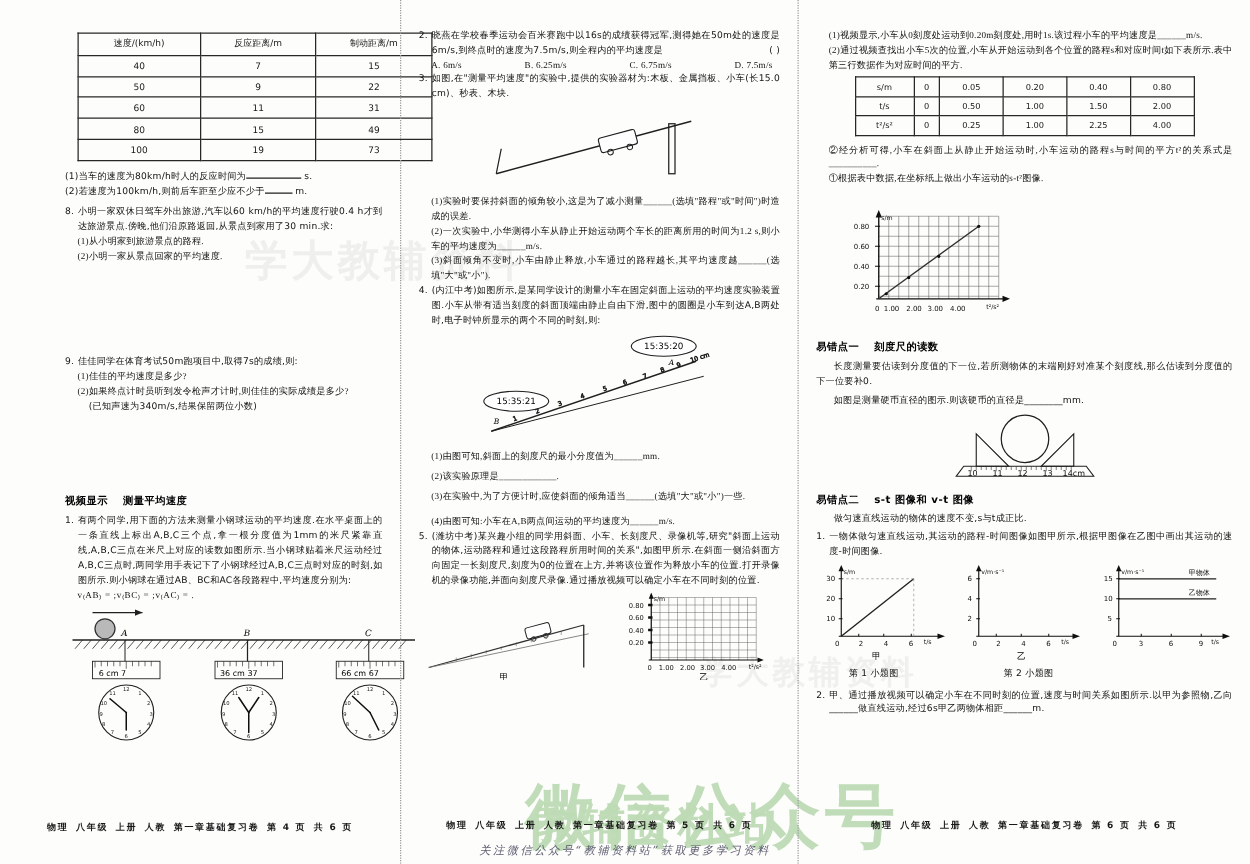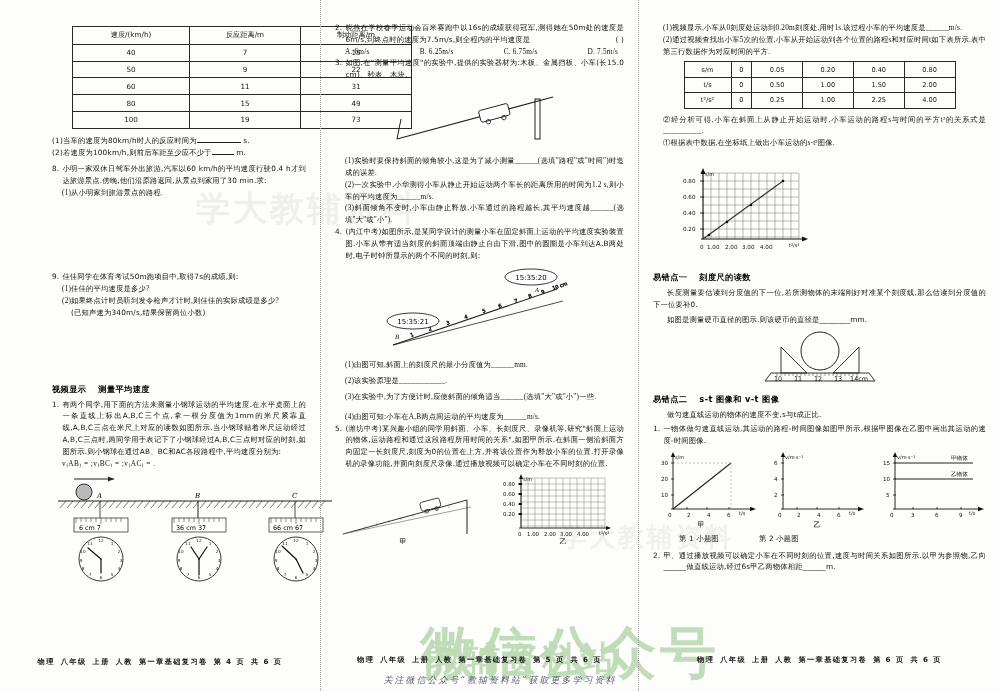--- a/index.html
+++ b/index.html
@@ -37,21 +37,21 @@
   .sub2{padding-left:19px;}
   .head{
     font-size:8.2px;font-weight:bold;letter-spacing:.4px;
     margin:9px 0 4px 0;color:#000;
   }
   .head .sp{display:inline-block;width:12px;}
   .blank{display:inline-block;border-bottom:.8px solid #222;min-width:30px;height:7px;}
   .blank.w2{min-width:44px;}
   .blank.w1{min-width:22px;}
   
-  table.t1{border-collapse:collapse;margin:4px 0 6px 20px;width:340px;}
+  table.t1{border-collapse:collapse;margin:4px 0 6px 10px;width:284px;}
   table.t1 td,table.t1 th{
     border:.9px solid #2a2a2a;text-align:center;
     font-size:7.2px;font-weight:normal;padding:3.4px 2px;
   }
   
   table.t2{border-collapse:collapse;margin:4px auto 5px auto;width:272px;}
   table.t2 td{
     border:.9px solid #2a2a2a;text-align:center;
     font-size:6.6px;padding:3.2px 1px;
   }
@@ -140,20 +140,21 @@
   </div>
   <div class="txt">
     <span>(2)</span><span>若速度为100km/h,则前后车距至少应不少于</span><span class="blank w1"></span>&nbsp;<span>m.</span>
   </div>
 
   <div class="txt qnum" style="margin-top:5px;">
     <span class="n">8.</span>
     <span class="b">小明一家双休日驾车外出旅游,汽车以60 km/h的平均速度行驶0.4 h才到达旅游景点.傍晚,他们沿原路返回,从景点到家用了30 min.求:</span>
   </div>
   <div class="txt sub">(1)从小明家到旅游景点的路程.</div>
+  <div class="txt sub">(2)小明一家从景点回家的平均速度.</div>
 
   <div class="note-pink" style="margin:3px 0 0 16px;">
     <div>             </div>
     <div>          </div>
     <div>      </div>
   </div>
   <div style="height:34px;"></div>
 
   <div class="txt qnum">
     <span class="n">9.</span>
@@ -763,21 +764,21 @@
           <line x1="16" y1="12" x2="19" y2="12"></line>
               <line x1="16" y1="28" x2="19" y2="28"></line>
           <line x1="16" y1="44" x2="19" y2="44"></line>
         </g>
       </svg>
     </div>
   </div>
 
   <div style="display:flex;gap:40px;padding-left:26px;margin-top:-4px;">
     <div class="txt">第 1 小题图</div>
-    <div class="txt" style="">第 2 小题图</div>
+    <div class="txt" style="margin-left:44px;">第 2 小题图</div>
   </div>
 
   <div class="txt qnum" style="margin-top:5px;">
     <span class="n">2.</span>
     <span class="b">甲、通过播放视频可以确定小车在不同时刻的位置,速度与时间关系如图所示.以甲为参照物,乙向______做直线运动,经过6s甲乙两物体相距______m.</span>
   </div>
 
   <div class="footer" style="bottom:26px;">
     <span>物理</span><span>八年级</span><span>上册</span><span>人教</span><span>第一章基础复习卷</span><span>第 6 页</span><span>共 6 页</span>
   </div>

